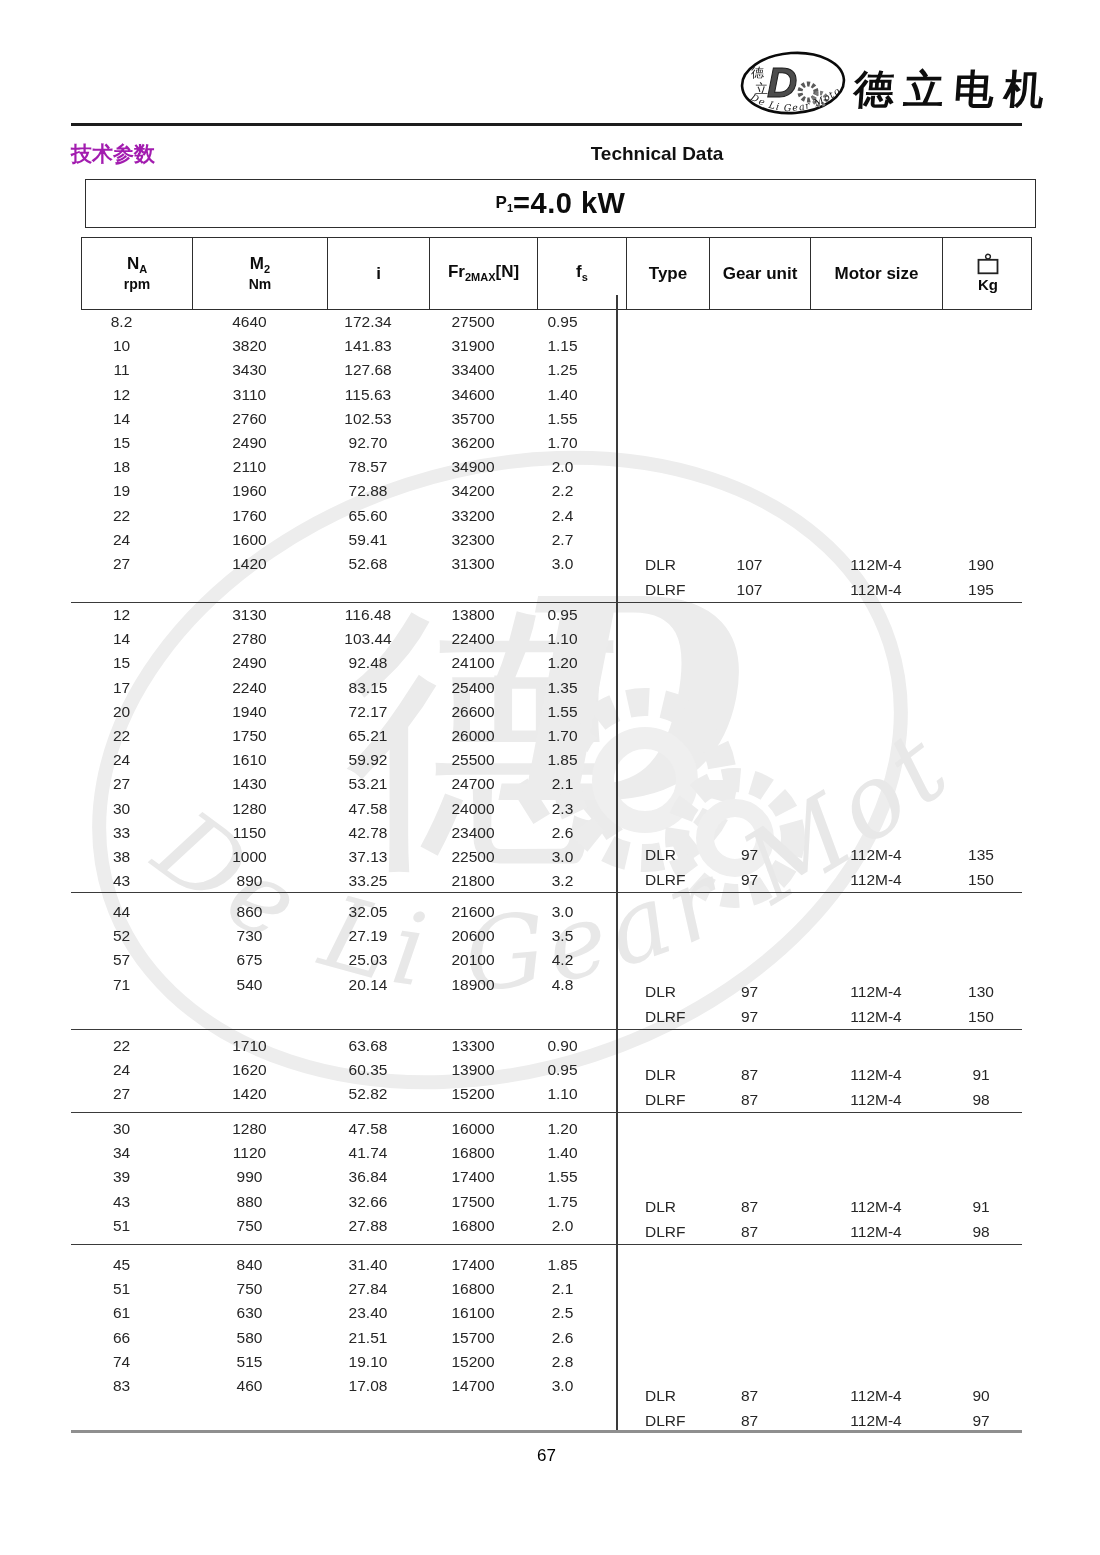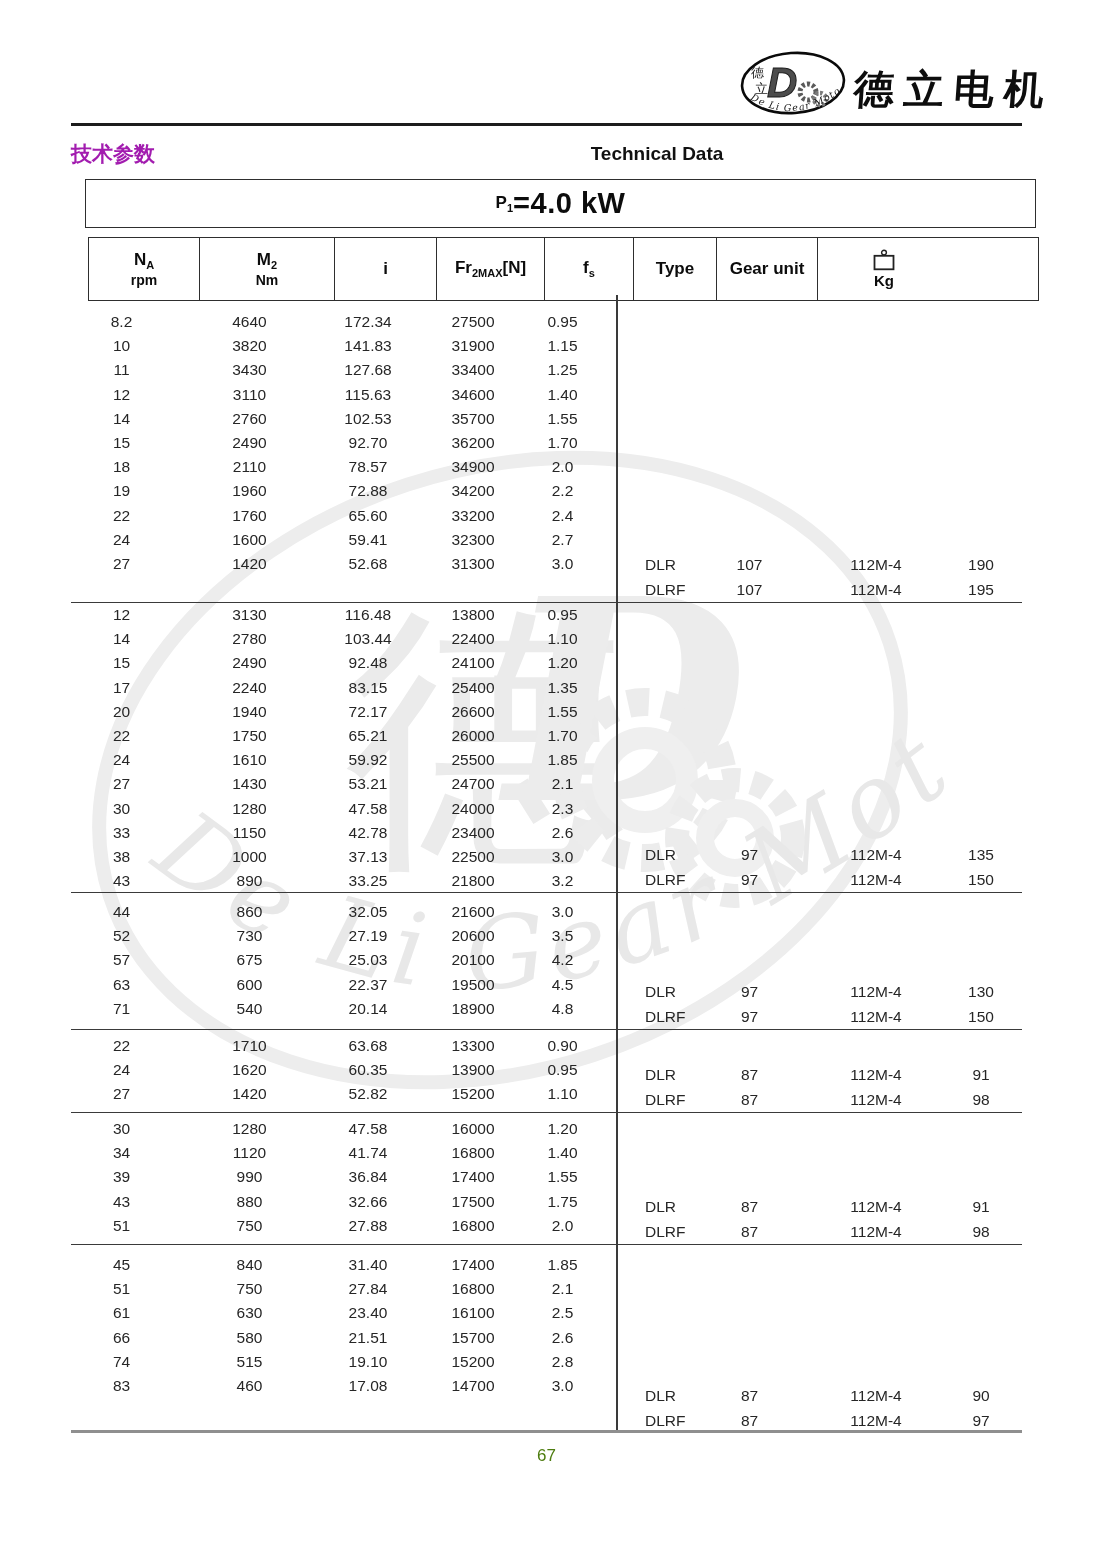--- a/index.html
+++ b/index.html
@@ -17,21 +17,21 @@
   .sec-title-cn { left:71px; top:140px; font-size:21px; font-weight:bold; color:#a21caf; }
   .sec-title-en { left:556px; top:143px; width:202px; text-align:center; font-size:19px; font-weight:bold; color:#111; }
 
   
   .power-box { left:85px; top:179px; width:951px; height:49px; border:1.7px solid #2e2e2e; display:flex; align-items:center; justify-content:center; color:#0c0c0c; }
   .power-sym { font-size:17px; font-weight:bold; }
   .power-sym sub { font-size:11px; }
   .power-val { font-size:29px; font-weight:bold; letter-spacing:0.5px; }
 
   
-  .thead { left:88px; top:237px; width:951px; height:64px; display:grid; grid-template-columns:111px 135px 102px 108px 89px 83px 101px 132px 90px; border:1.7px solid #2e2e2e; }
+  .thead { left:81px; top:237px; width:951px; height:73px; display:grid; grid-template-columns:111px 135px 102px 108px 89px 83px 101px 132px 90px; border:1.7px solid #2e2e2e; }
   .hcell { border-right:1.7px solid #2e2e2e; display:flex; flex-direction:column; align-items:center; justify-content:center; color:#0c0c0c; line-height:1.15; }
   .hcell:last-child { border-right:none; }
   .hmain { font-size:17px; font-weight:bold; }
   .hmain sub { font-size:11px; font-weight:bold; }
   .hunit { font-size:14px; font-weight:bold; }
   .kg-label { font-size:15px; font-weight:bold; margin-top:-2px; }
 
   
   .tbody { left:71px; top:295px; width:951px; height:1138px; }
   .vline { position:absolute; left:545px; top:0; height:1136px; width:1.7px; background:#3a3a3a; }
@@ -48,21 +48,21 @@
   .type-row { display:grid; grid-template-columns:83px 101px 132px 90px; height:24.6px; align-items:center; }
   .cell { text-align:center; font-size:15.5px; color:#262626; }
   .c0 { padding-right:10px; }
   .c4 { padding-right:18px; }
   .t0 { text-align:left; padding-left:29px; }
   .t2 { padding-left:20px; }
   .t3 { padding-left:8px; }
 
   
   .footer-rule { left:71px; top:1430px; width:951px; height:3px; background:#8f8f8f; }
-  .page-num { left:71px; top:1446px; width:951px; text-align:center; font-size:17px; color:#4d7c0f; }
+  .page-num { left:71px; top:1446px; width:951px; text-align:center; font-size:17px; color:#000000; }
 </style>
 </head>
 <body>
 
 <div class="page">
 
   <svg class="watermark" viewBox="0 0 1100 1555" xmlns="http://www.w3.org/2000/svg" aria-hidden="true">
     <ellipse cx="500" cy="770" rx="410" ry="300" fill="none" stroke="#ededed" stroke-width="14" transform="rotate(-18 500 770)"></ellipse>
     <text x="345" y="835" font-family="DejaVu Serif, serif" font-size="280" fill="#ebebeb">德</text>
     <text x="505" y="800" font-family="DejaVu Serif, serif" font-size="280" font-weight="bold" font-style="italic" fill="#ececec">D</text>
@@ -117,20 +117,23 @@
     <div class="hcell">
       <div class="hmain"><span>f</span><sub>s</sub></div>
     </div>
     <div class="hcell">
       <div class="hmain">Type</div>
     </div>
     <div class="hcell">
       <div class="hmain">Gear unit</div>
     </div>
     <div class="hcell">
+      <div class="hmain">Motor size</div>
+    </div>
+    <div class="hcell">
       <svg width="26" height="25" viewBox="0 0 26 25">
         <circle cx="13" cy="3.6" r="2.4" fill="none" stroke="#222" stroke-width="1.4"></circle>
         <rect x="3.5" y="6.8" width="19" height="13.5" fill="none" stroke="#222" stroke-width="1.8"></rect>
       </svg>
       <div class="kg-label">Kg</div>
     </div>
   </div>
 
   <div class="layer tbody">
     <div class="vline"></div>
@@ -349,27 +352,20 @@
             <div class="cell c4">3.5</div>
           </div>
           <div class="data-row">
             <div class="cell c0">57</div>
             <div class="cell c1">675</div>
             <div class="cell c2">25.03</div>
             <div class="cell c3">20100</div>
             <div class="cell c4">4.2</div>
           </div>
           <div class="data-row">
-            <div class="cell c0">63</div>
-            <div class="cell c1">600</div>
-            <div class="cell c2">22.37</div>
-            <div class="cell c3">19500</div>
-            <div class="cell c4">4.5</div>
-          </div>
-          <div class="data-row">
             <div class="cell c0">71</div>
             <div class="cell c1">540</div>
             <div class="cell c2">20.14</div>
             <div class="cell c3">18900</div>
             <div class="cell c4">4.8</div>
           </div>
         </div>
         <div class="block-right">
           <div class="type-row">
             <div class="cell t0">DLR</div>

